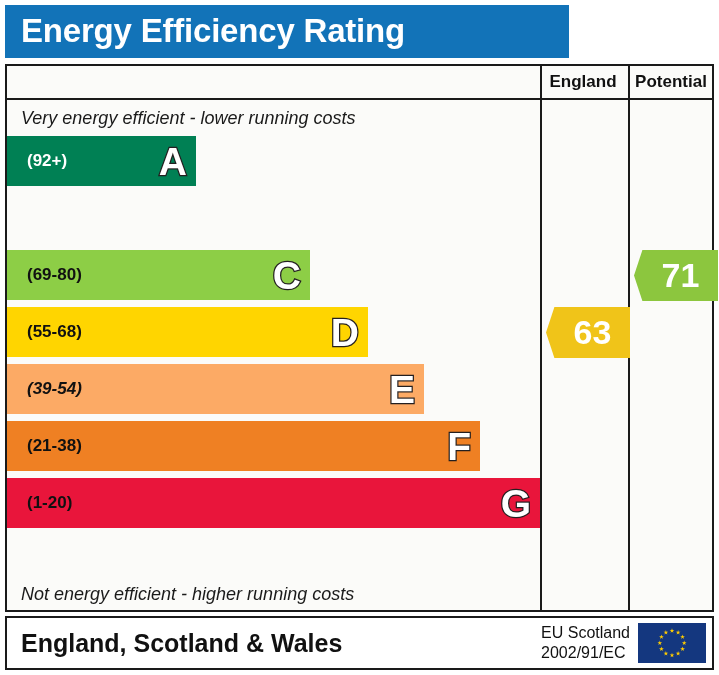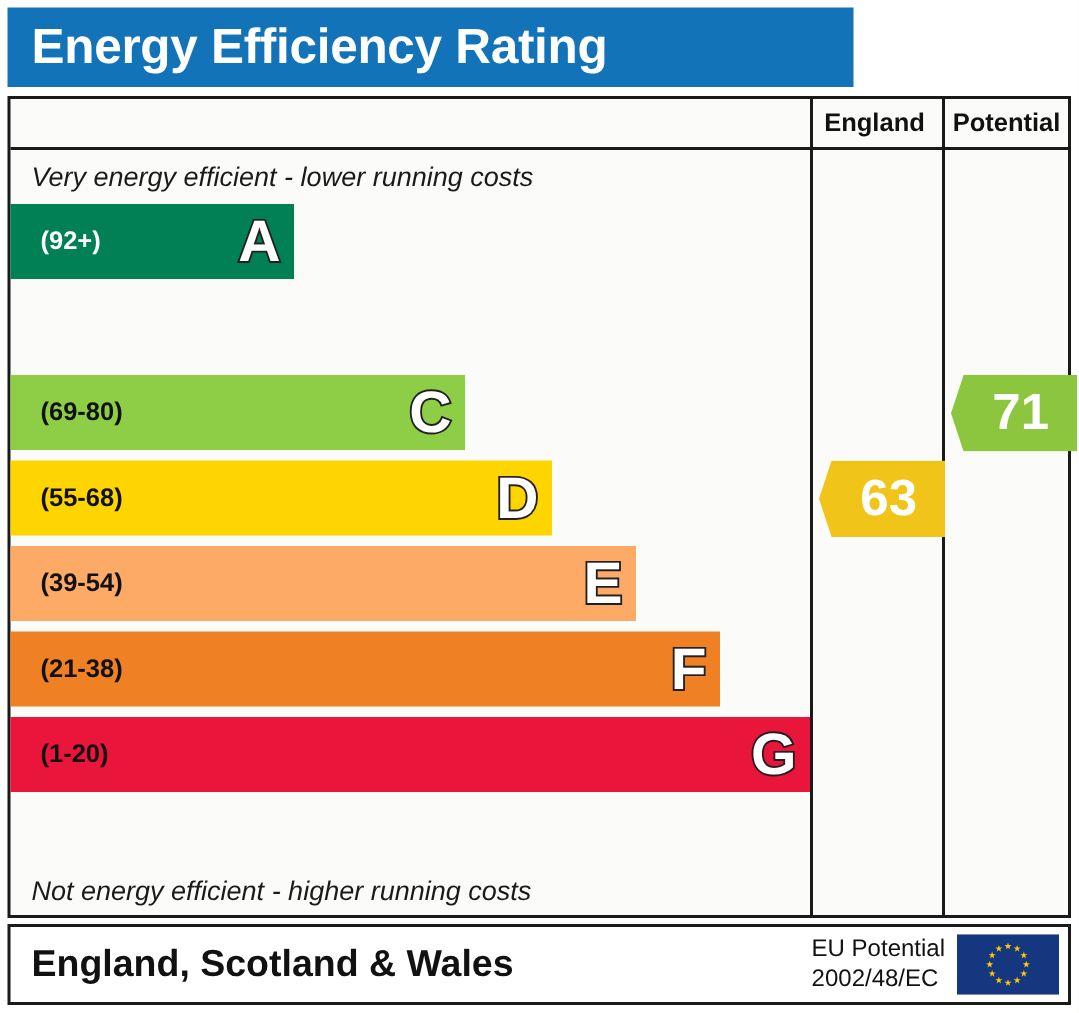--- a/index.html
+++ b/index.html
@@ -229,21 +229,21 @@
         </div>
         <div class="band" style="top: 114px; width: 303px; height: 50px; background: rgb(141, 206, 70);">
           <span class="band-range" style="color: rgb(17, 17, 17);">(69-80)</span>
           <span class="band-letter">C</span>
         </div>
         <div class="band" style="top: 171px; width: 361px; height: 50px; background: rgb(255, 213, 0);">
           <span class="band-range" style="color: rgb(17, 17, 17); text-align: right;">(55-68)</span>
           <span class="band-letter">D</span>
         </div>
         <div class="band" style="top: 228px; width: 417px; height: 50px; background: rgb(252, 170, 101);">
-          <span class="band-range" style="color: rgb(17, 17, 17);">(39-54)</span>
+          <span class="band-range" style="color: rgb(17, 17, 17); font-style: italic;">(39-54)</span>
           <span class="band-letter">E</span>
         </div>
         <div class="band" style="top: 285px; width: 473px; height: 50px; background: rgb(239, 128, 35);">
           <span class="band-range" style="color: rgb(17, 17, 17);">(21-38)</span>
           <span class="band-letter">F</span>
         </div>
         <div class="band" style="top: 342px; width: 533px; height: 50px; background: rgb(233, 21, 59);">
           <span class="band-range" style="color: rgb(17, 17, 17);">(1-20)</span>
           <span class="band-letter">G</span>
         </div>
@@ -255,22 +255,22 @@
       <span>63</span>
     </div>
     <div class="arrow" id="arrow-potential" style="background: rgb(140, 198, 62); left: 627px; width: 84px; top: 184px;">
       <span>71</span>
     </div>
   </div>
 
   <div class="footer">
     <div class="footer-region">England, Scotland &amp; Wales</div>
     <div class="footer-directive">
-      <div>EU Potential</div>
-      <div>2002/48/EC</div>
+      <div>EU Scotland</div>
+      <div>2002/91/EC</div>
     </div>
     <div class="eu-flag">
       <svg viewBox="0 0 68 40" xmlns="http://www.w3.org/2000/svg" aria-hidden="true">
         <rect x="0" y="0" width="68" height="40" fill="#14377F"></rect>
         <g id="eu-stars" fill="#FFCC00">
             <path d="M34.00,5.30L34.56,7.03L36.38,7.03L34.91,8.10L35.47,9.82L34.00,8.75L32.53,9.82L33.09,8.10L31.62,7.03L33.44,7.03Z"></path>
             <path d="M40.10,6.93L40.66,8.66L42.48,8.66L41.01,9.73L41.57,11.46L40.10,10.39L38.63,11.46L39.19,9.73L37.72,8.66L39.54,8.66Z"></path>
             <path d="M44.57,11.40L45.13,13.13L46.94,13.13L45.47,14.20L46.03,15.92L44.57,14.85L43.10,15.92L43.66,14.20L42.19,13.13L44.00,13.13Z"></path>
             <path d="M46.20,17.50L46.76,19.23L48.58,19.23L47.11,20.30L47.67,22.02L46.20,20.95L44.73,22.02L45.29,20.30L43.82,19.23L45.64,19.23Z"></path>
             <path d="M44.57,23.60L45.13,25.33L46.94,25.33L45.47,26.40L46.03,28.12L44.57,27.05L43.10,28.12L43.66,26.40L42.19,25.33L44.00,25.33Z"></path>

